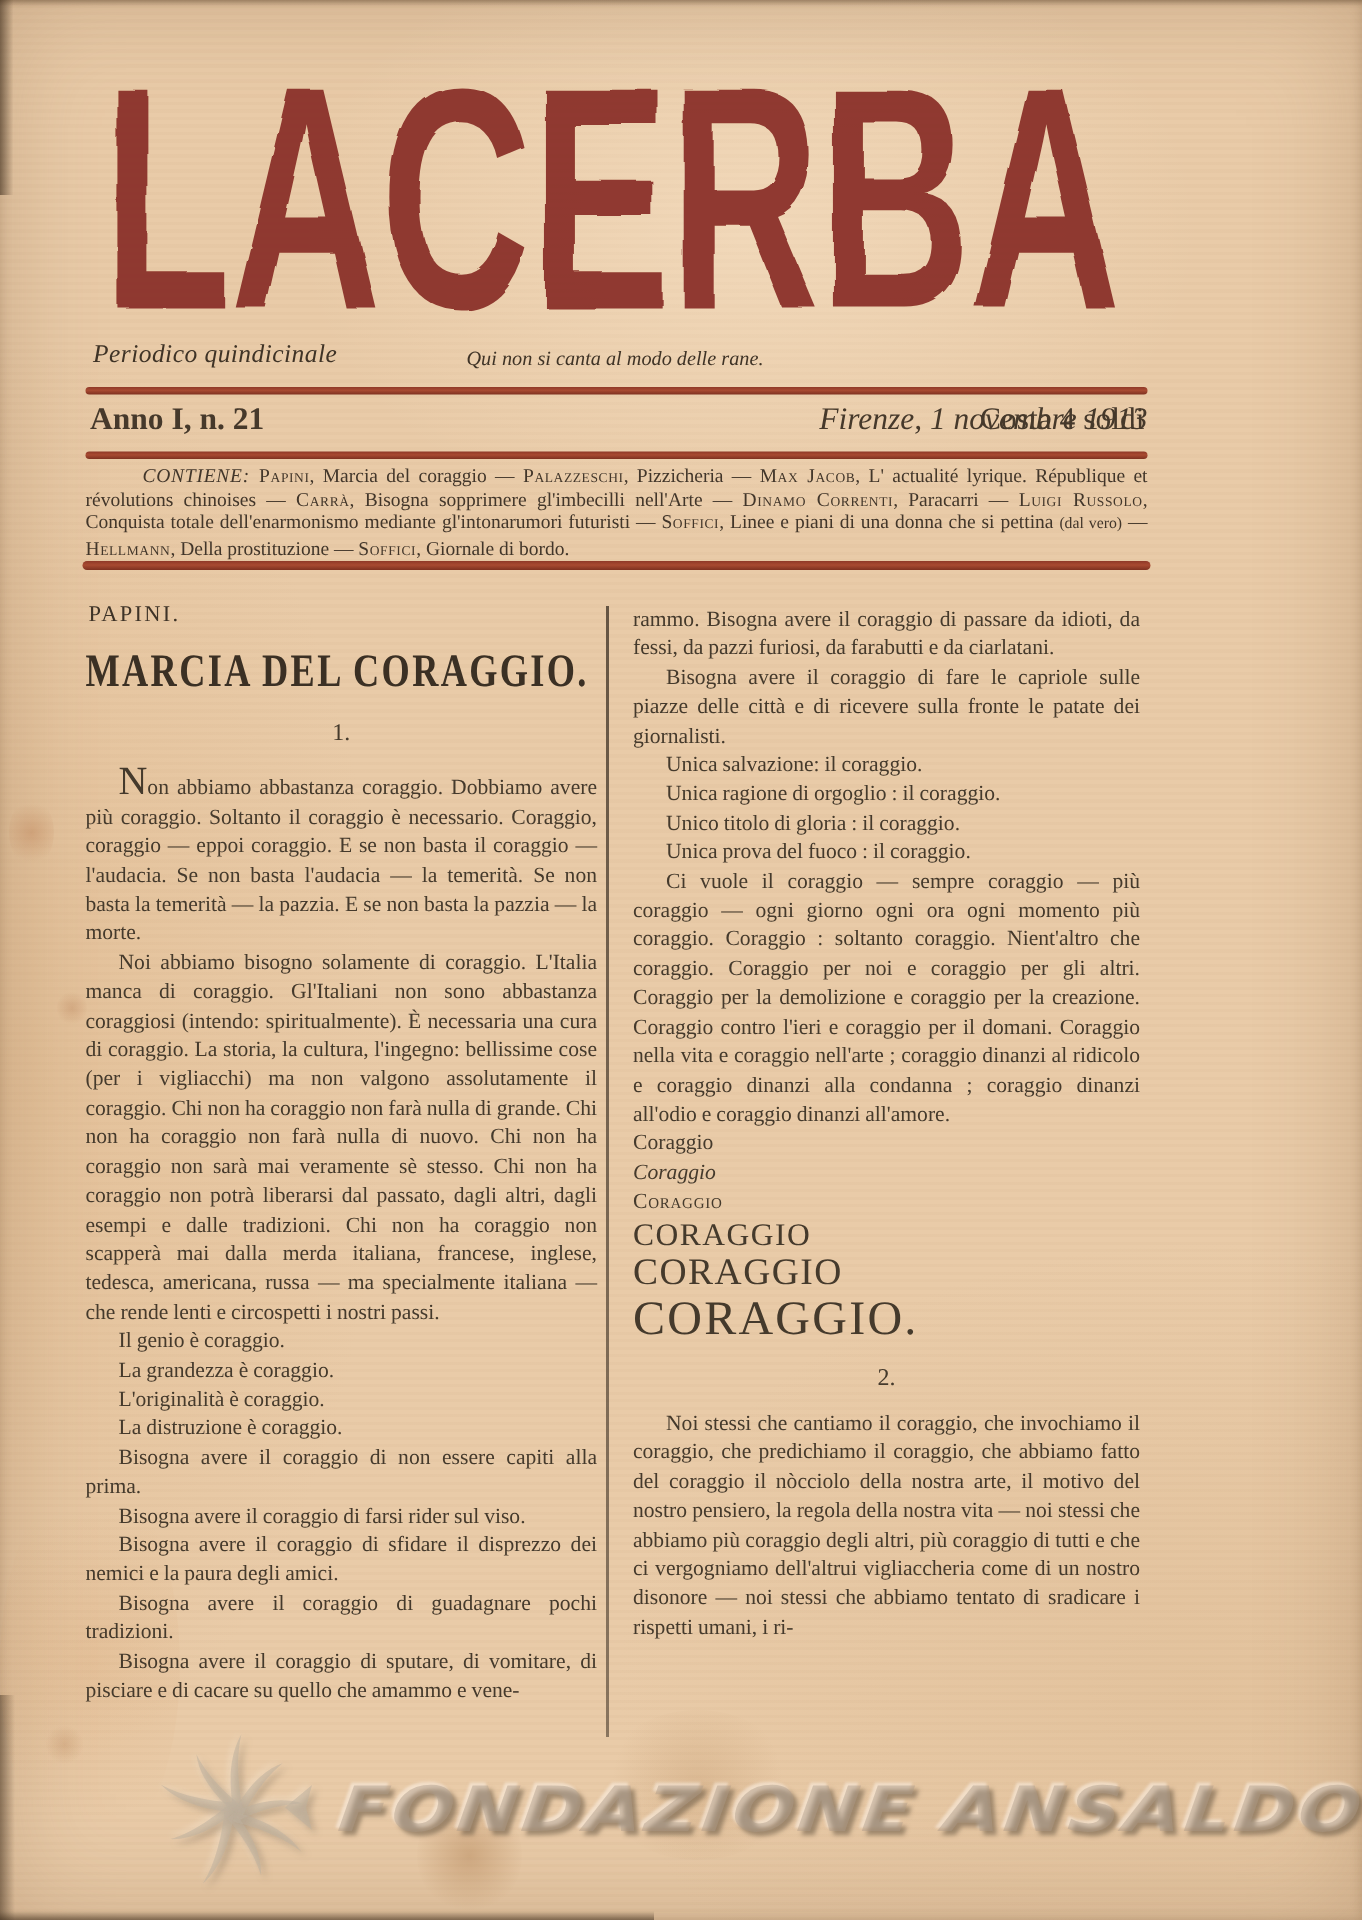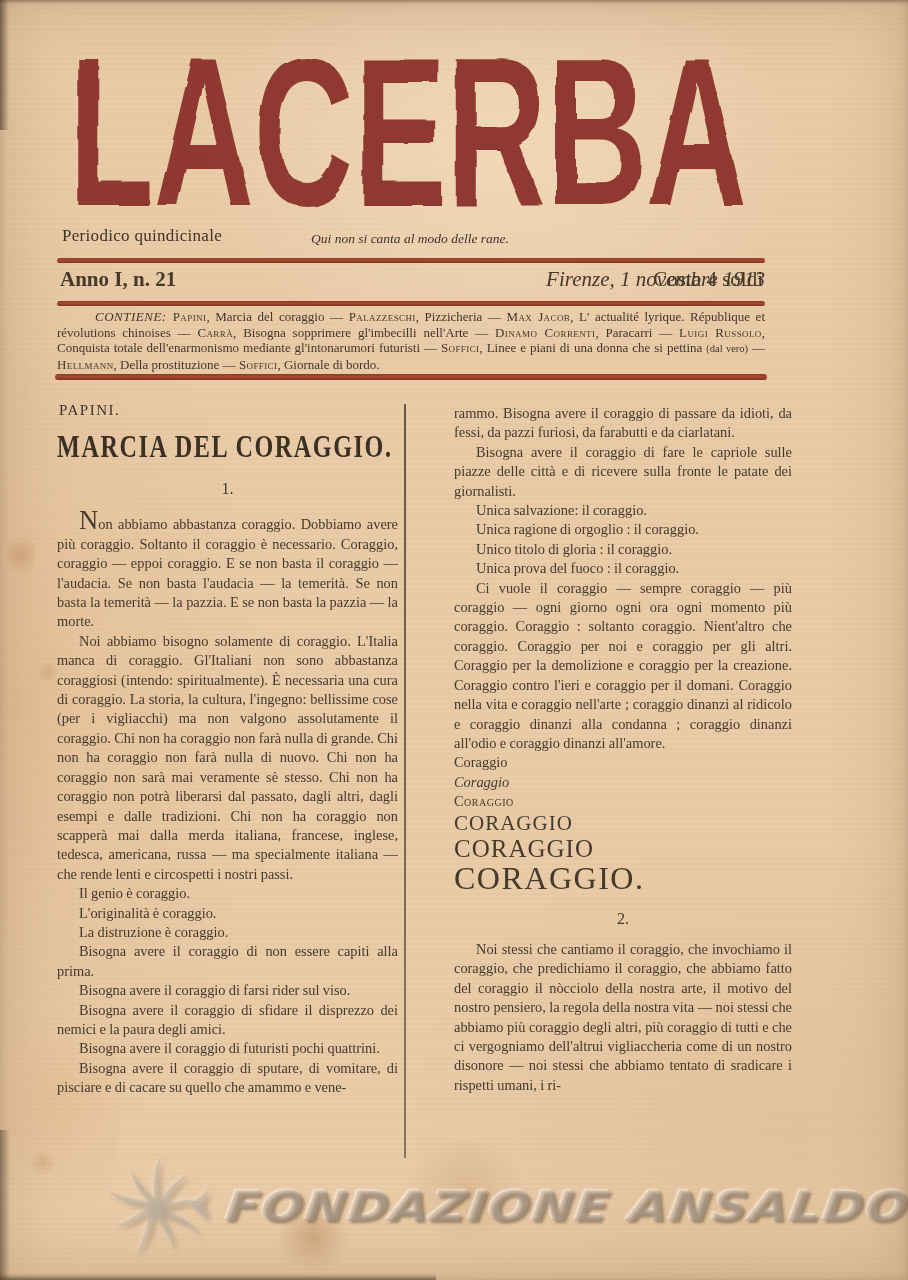--- a/index.html
+++ b/index.html
@@ -31,42 +31,42 @@
   .stain3{left:6px;top:532px;width:30px;height:46px;
     background:radial-gradient(circle, rgba(168,92,46,.26), rgba(168,92,46,0) 70%);}
   .stain4{left:38px;top:660px;width:20px;height:24px;
     background:radial-gradient(circle, rgba(160,90,50,.22), rgba(160,90,50,0) 70%);}
   .stain5{left:0px;top:980px;width:120px;height:260px;
     background:radial-gradient(circle, rgba(205,140,80,.14), rgba(205,140,80,0) 72%);}
   .stain6{left:30px;top:1150px;width:26px;height:26px;
     background:radial-gradient(circle, rgba(160,100,55,.20), rgba(160,100,55,0) 70%);}
 
   .masthead-wrap{position:absolute;left:57px;top:44px;width:702px;height:172px;}
-  .tagline-left{position:absolute;left:62px;top:226px;font-size:17px;
+  .tagline-left{position:absolute;left:62px;top:226px;font-style:italic;font-size:17px;
     letter-spacing:.3px;color:#3f3326;}
   .motto{position:absolute;left:57px;top:231px;width:706px;text-align:center;
     font-style:italic;font-size:13.5px;color:#3f3326;}
   .rule{position:absolute;left:57px;width:708px;height:5px;border-radius:3px;
     background:linear-gradient(180deg,#8f3928 0%, #a84a31 45%, #7e3120 100%);}
   .rule-a{top:258px;}
   .rule-b{top:301px;}
   .rule-c{top:374px;left:55px;width:712px;height:6px;}
   .issue-row{position:absolute;left:57px;top:267px;width:708px;height:30px;font-size:21px;}
   .issue-left{position:absolute;left:3px;top:0;font-weight:bold;}
   .issue-center{position:absolute;left:0;right:0;text-align:right;font-style:italic;}
   .issue-right{position:absolute;right:2px;top:0;}
   .contents{position:absolute;left:57px;top:309px;width:708px;margin:0;
     font-size:13px;line-height:15.6px;text-align:justify;text-indent:38px;color:#42362a;}
   .seg-label{font-style:italic;letter-spacing:.5px;}
   .seg-name{font-variant:small-caps;letter-spacing:.4px;}
   .seg-small{font-size:10.5px;}
 
   .col{position:absolute;top:402px;}
   .col-left{left:57px;width:341px;}
-  .col-right{left:422px;top:404px;width:338px;margin-left:32px;}
+  .col-right{left:422px;top:404px;width:338px;}
   .divider{position:absolute;left:404px;top:404px;width:2px;height:754px;
     background:linear-gradient(180deg, rgba(58,46,34,.75), rgba(58,46,34,.55));}
   .kicker{margin:0 0 10px 2px;font-size:15px;letter-spacing:1.5px;color:#3e33277;
     color:#3e3327;}
   .article-title{margin:0 0 2px 0;font-size:31px;letter-spacing:2px;white-space:nowrap;
     transform:scaleX(.78);transform-origin:left center;color:#3b3024;}
   .blk{margin:0;font-size:14.4px;line-height:19.4px;text-align:justify;color:#453a2c;
     word-spacing:-.3px;}
   .blk.body{text-indent:22px;}
   .blk.initial{text-indent:22px;}
@@ -134,26 +134,27 @@
   <div class="divider"></div>
 
   <div class="col col-left">
     <p class="kicker">PAPINI.</p>
     <h1 class="article-title">MARCIA DEL CORAGGIO.</h1>
     <div>
         <p class="blk section-number">1.</p>
         <p class="blk initial">Non abbiamo abbastanza coraggio. Dobbiamo avere più coraggio. Soltanto il coraggio è necessario. Coraggio, coraggio — eppoi coraggio. E se non basta il coraggio — l'audacia. Se non basta l'audacia — la temerità. Se non basta la temerità — la pazzia. E se non basta la pazzia — la morte.</p>
         <p class="blk body">Noi abbiamo bisogno solamente di coraggio. L'Italia manca di coraggio. Gl'Italiani non sono abbastanza coraggiosi (intendo: spiritualmente). È necessaria una cura di coraggio. La storia, la cultura, l'ingegno: bellissime cose (per i vigliacchi) ma non valgono assolutamente il coraggio. Chi non ha coraggio non farà nulla di grande. Chi non ha coraggio non farà nulla di nuovo. Chi non ha coraggio non sarà mai veramente sè stesso. Chi non ha coraggio non potrà liberarsi dal passato, dagli altri, dagli esempi e dalle tradizioni. Chi non ha coraggio non scapperà mai dalla merda italiana, francese, inglese, tedesca, americana, russa — ma specialmente italiana — che rende lenti e circospetti i nostri passi.</p>
         <p class="blk body">Il genio è coraggio.</p>
+        <p class="blk body">La grandezza è coraggio.</p>
         <p class="blk body">L'originalità è coraggio.</p>
         <p class="blk body">La distruzione è coraggio.</p>
         <p class="blk body">Bisogna avere il coraggio di non essere capiti alla prima.</p>
         <p class="blk body">Bisogna avere il coraggio di farsi rider sul viso.</p>
         <p class="blk body">Bisogna avere il coraggio di sfidare il disprezzo dei nemici e la paura degli amici.</p>
-        <p class="blk body">Bisogna avere il coraggio di futuristi pochi quattrini.</p>
+        <p class="blk body">Bisogna avere il coraggio di guadagnare pochi tradizioni.</p>
         <p class="blk body">Bisogna avere il coraggio di sputare, di vomitare, di pisciare e di cacare su quello che amammo e vene-</p>
       </div>
   </div>
 
   <div class="col col-right">
     <div>
         <p class="blk continuation">rammo. Bisogna avere il coraggio di passare da idioti, da fessi, da pazzi furiosi, da farabutti e da ciarlatani.</p>
         <p class="blk body">Bisogna avere il coraggio di fare le capriole sulle piazze delle città e di ricevere sulla fronte le patate dei giornalisti.</p>
         <p class="blk body">Unica salvazione: il coraggio.</p>
         <p class="blk body">Unica ragione di orgoglio : il coraggio.</p>

